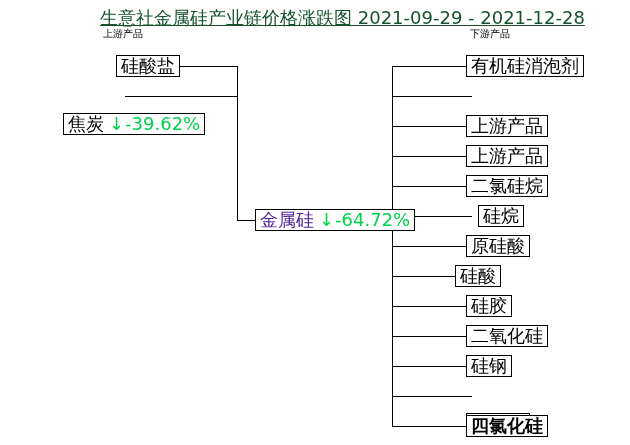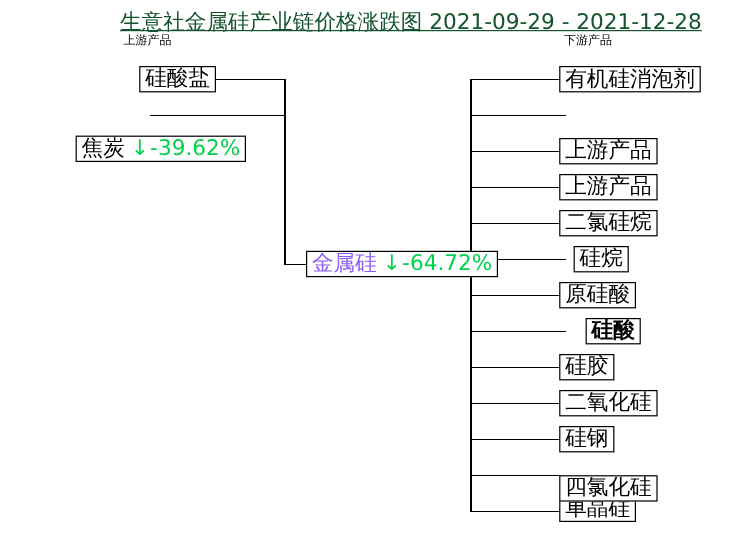--- a/index.html
+++ b/index.html
@@ -17,21 +17,21 @@
   .col-header.down{left:470px;}
   .node{
     position:absolute;height:22px;line-height:20px;box-sizing:border-box;
     border:1px solid #000000;background:#ffffff;padding:0 4px;
     font-size:18px;color:#000000;white-space:nowrap;cursor:pointer;
   }
   .node .arrow,.node .pct{color:#00d24b;}
   .node .arrow{margin-left:5px;}
   .node .pct{margin-left:1px;}
   .node .arrow:empty,.node .pct:empty{display:none;margin:0;}
-  .node.center .label{color:#8b5cf6;}
+  .node.center .label{color:#4c1d95;}
 </style>
 </head>
 <body>
 
 <div class="canvas">
 
   <svg class="connectors" viewBox="0 0 630 445">
     <line x1="125" y1="66.5" x2="237" y2="66.5"></line>
     <line x1="125" y1="96.5" x2="237" y2="96.5"></line>
     <line x1="237.5" y1="66" x2="237.5" y2="221"></line>
@@ -80,32 +80,32 @@
   </div>
   <div class="node" style="left:466px;top:175px;">
     <span class="label">二氯硅烷</span>
   </div>
   <div class="node" style="left:466px;top:205px;margin-left:12px;">
     <span class="label">硅烷</span>
   </div>
   <div class="node" style="left:466px;top:235px;">
     <span class="label">原硅酸</span>
   </div>
-  <div class="node" style="left:488px;top:265px;font-weight:bold;">
+  <div class="node" style="left:455px;top:265px;">
     <span class="label">硅酸</span>
   </div>
   <div class="node" style="left:466px;top:295px;">
     <span class="label">硅胶</span>
   </div>
   <div class="node" style="left:466px;top:325px;">
     <span class="label">二氧化硅</span>
   </div>
   <div class="node" style="left:466px;top:355px;">
     <span class="label">硅钢</span>
   </div>
   <div class="node" style="left:466px;top:385px;margin-top:28px;">
     <span class="label">单晶硅</span>
   </div>
-  <div class="node" style="left:466px;top:396px;">
+  <div class="node" style="left:466px;top:415px;font-weight:bold;">
     <span class="label">四氯化硅</span>
   </div>
 
 </div>
 
 </body></html>

